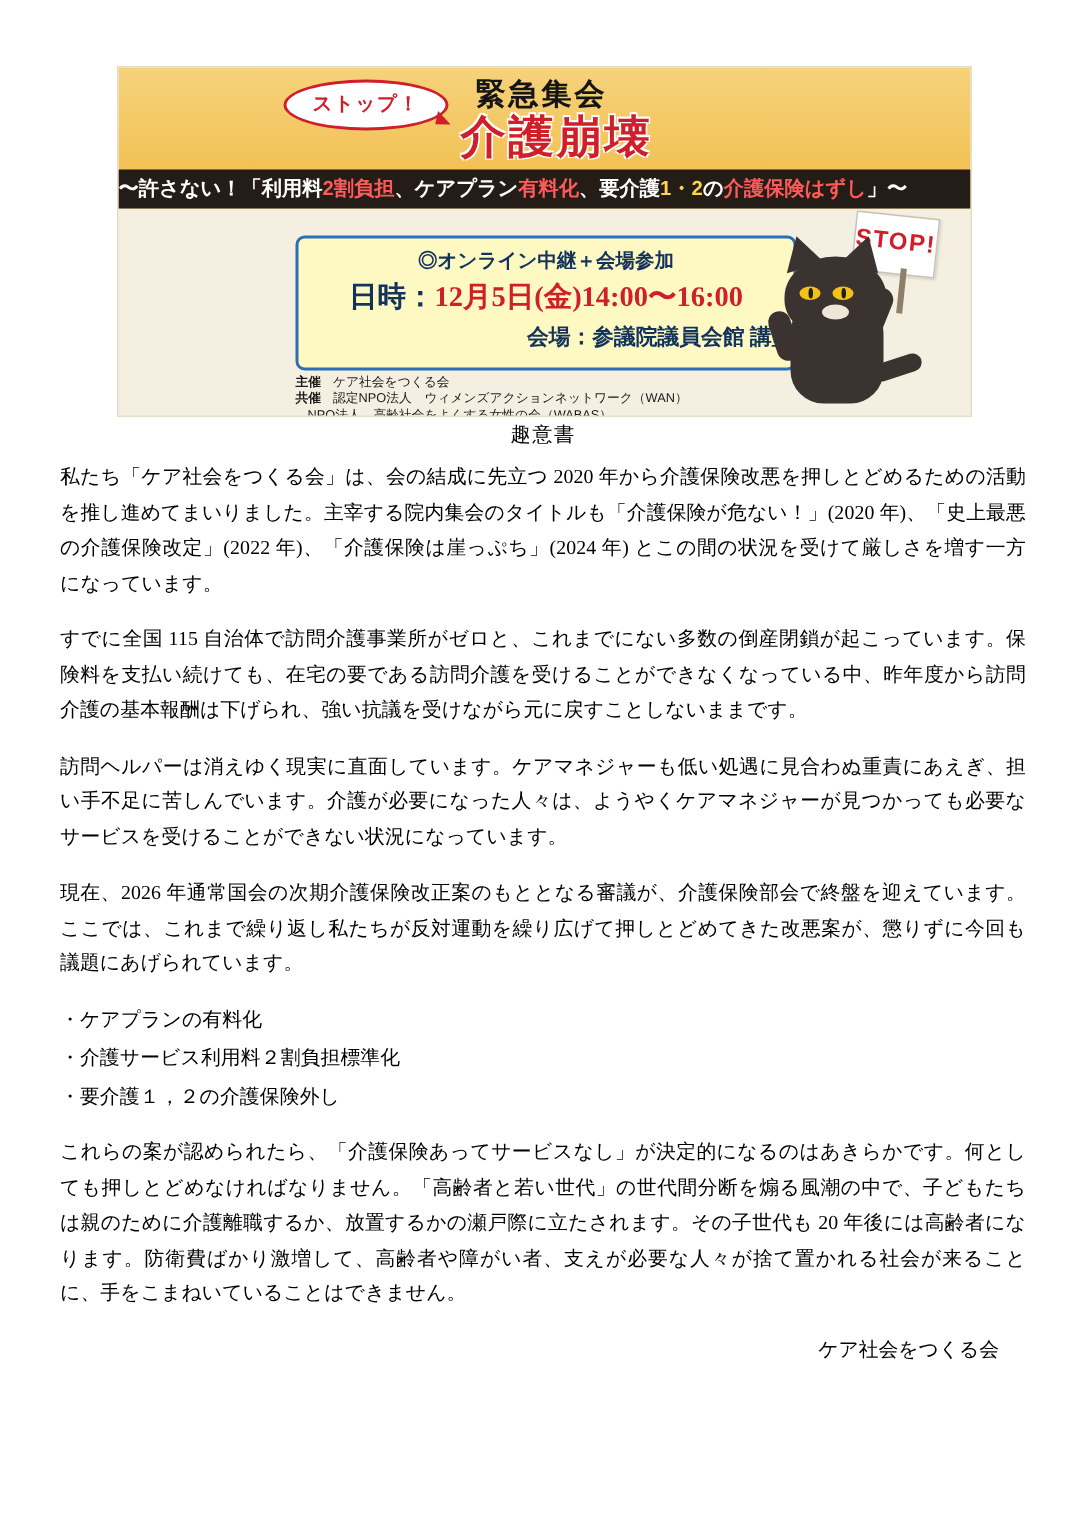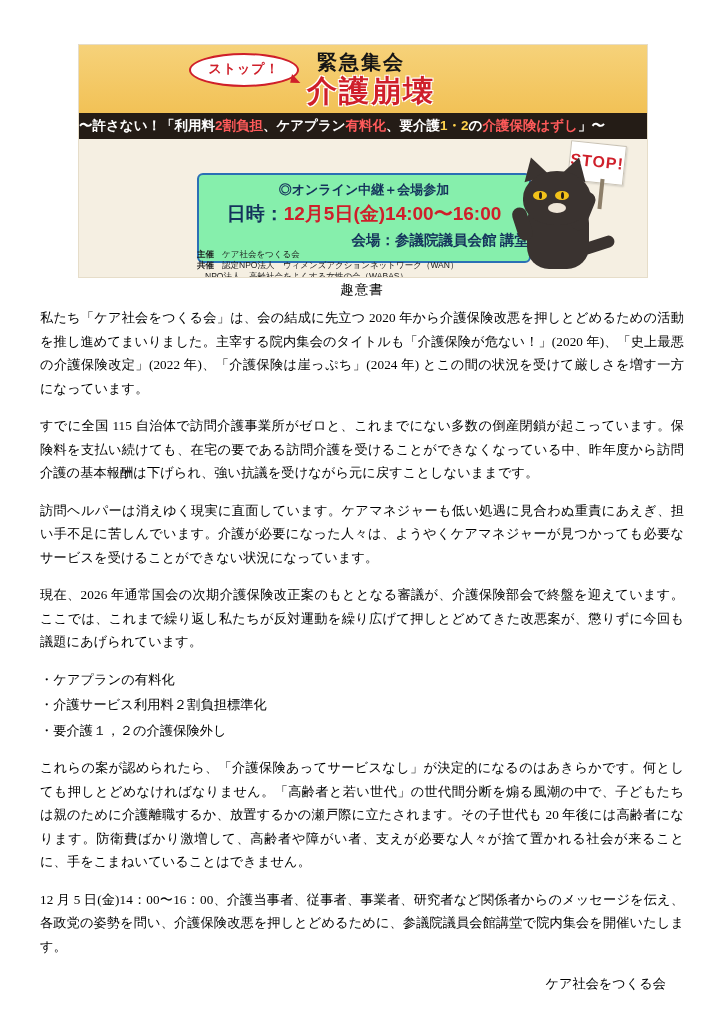--- a/index.html
+++ b/index.html
@@ -117,43 +117,43 @@
   .flyer-body {
     position: absolute;
     left: 0;
     top: 94px;
     width: 568px;
     height: 138px;
   }
   .info-panel {
     position: absolute;
     left: 118px;
-    top: 34px;
+    top: 18px;
     width: 330px;
     height: 86px;
-    background: #86efac;
+    background: #fef9c3;
     border: 2px solid #2b6fb5;
     border-radius: 6px;
   }
   .info-online {
     position: absolute;
     left: 0; top: 6px;
     width: 330px;
     text-align: center;
     font-family: "Liberation Sans", sans-serif;
     font-weight: bold;
     font-size: 13px;
     color: #14335c;
   }
   .info-date {
     position: absolute;
     left: 0; top: 26px;
     width: 330px;
     text-align: center;
-    font-family: Liberation Sans, sans-serif;
+    font-family: Liberation Serif, serif;
     font-weight: bold;
     font-size: 19px;
     color: #14335c;
     white-space: nowrap;
   }
   .info-date .red { color: #cf1f2a; }
   .info-place {
     position: absolute;
     left: 0; top: 56px;
     width: 330px;
@@ -379,18 +379,17 @@
     <p class="para">訪問ヘルパーは消えゆく現実に直面しています。ケアマネジャーも低い処遇に見合わぬ重責にあえぎ、担い手不足に苦しんでいます。介護が必要になった人々は、ようやくケアマネジャーが見つかっても必要なサービスを受けることができない状況になっています。</p>
     <p class="para">現在、2026 年通常国会の次期介護保険改正案のもととなる審議が、介護保険部会で終盤を迎えています。ここでは、これまで繰り返し私たちが反対運動を繰り広げて押しとどめてきた改悪案が、懲りずに今回も議題にあげられています。</p>
 
     <div class="bullets">
       <p class="para">・ケアプランの有料化</p>
       <p class="para">・介護サービス利用料２割負担標準化</p>
       <p class="para">・要介護１，２の介護保険外し</p>
     </div>
 
     <p class="para">これらの案が認められたら、「介護保険あってサービスなし」が決定的になるのはあきらかです。何としても押しとどめなければなりません。「高齢者と若い世代」の世代間分断を煽る風潮の中で、子どもたちは親のために介護離職するか、放置するかの瀬戸際に立たされます。その子世代も 20 年後には高齢者になります。防衛費ばかり激増して、高齢者や障がい者、支えが必要な人々が捨て置かれる社会が来ることに、手をこまねいていることはできません。</p>
-    <p class="para">12 月 5 日(金)14：00〜16：00、介護当事者、従事者、事業者、研究者など関係者からのメッセージを伝え、各政党の姿勢を問い、介護保険改悪を押しとどめるために、参議院議員会館講堂で院内集会を開催いたします。</p>
 
     <div class="signature">ケア社会をつくる会</div>
   </div>
 
 </div>
 
 </body></html>

